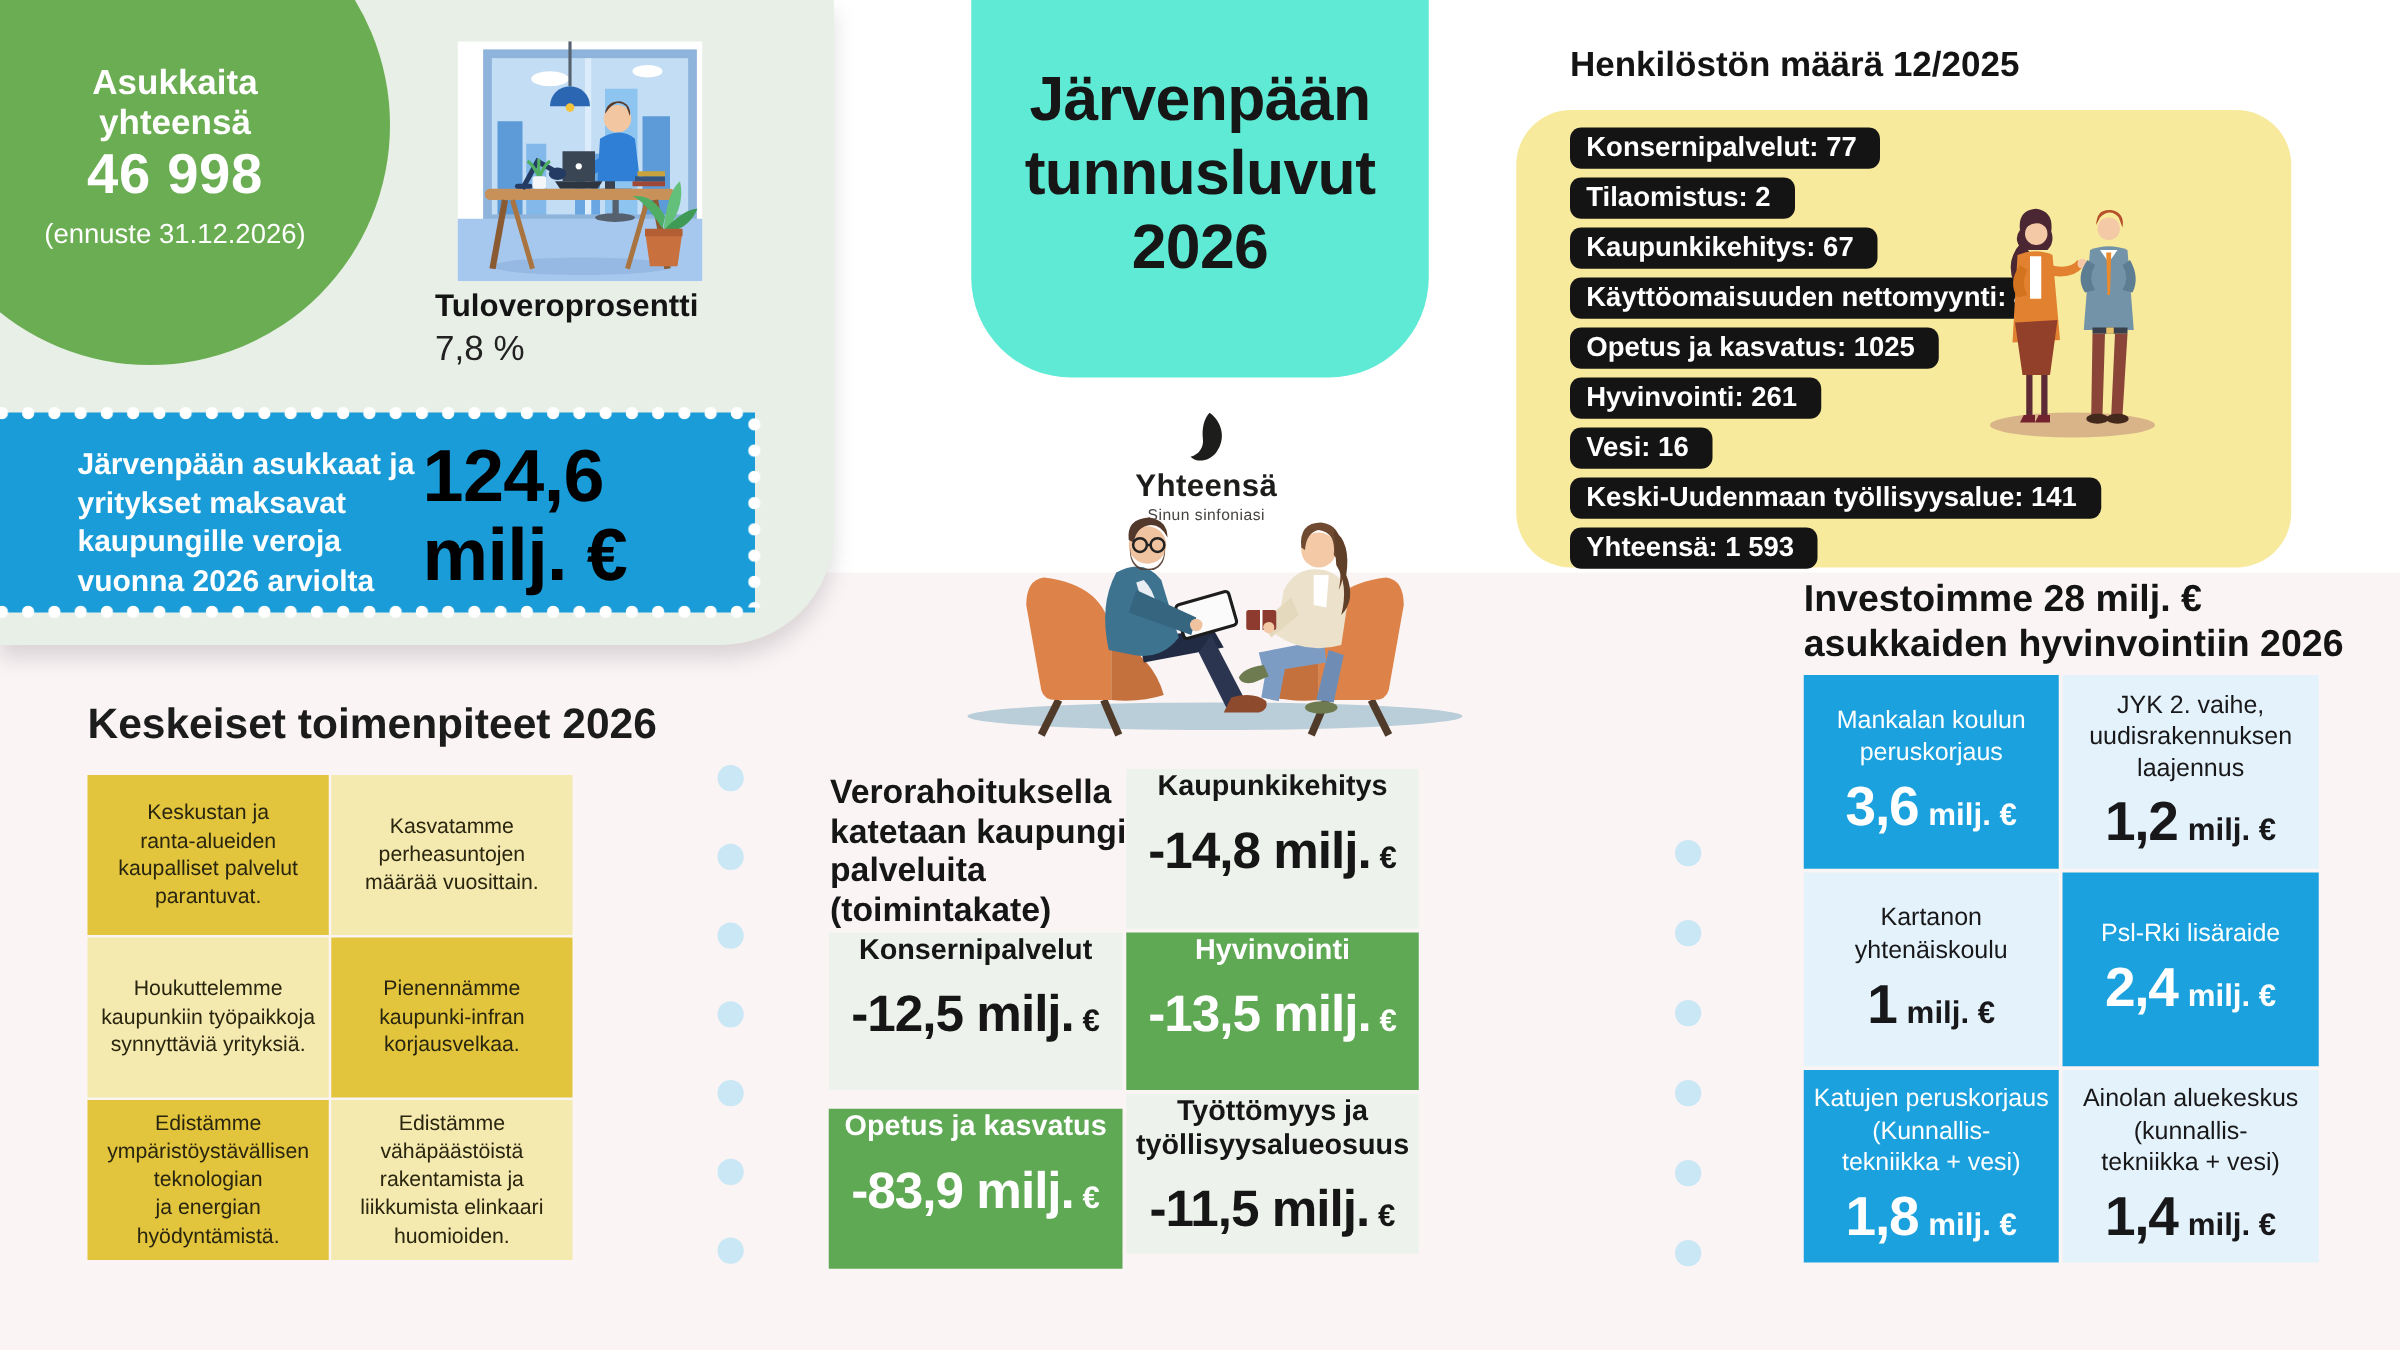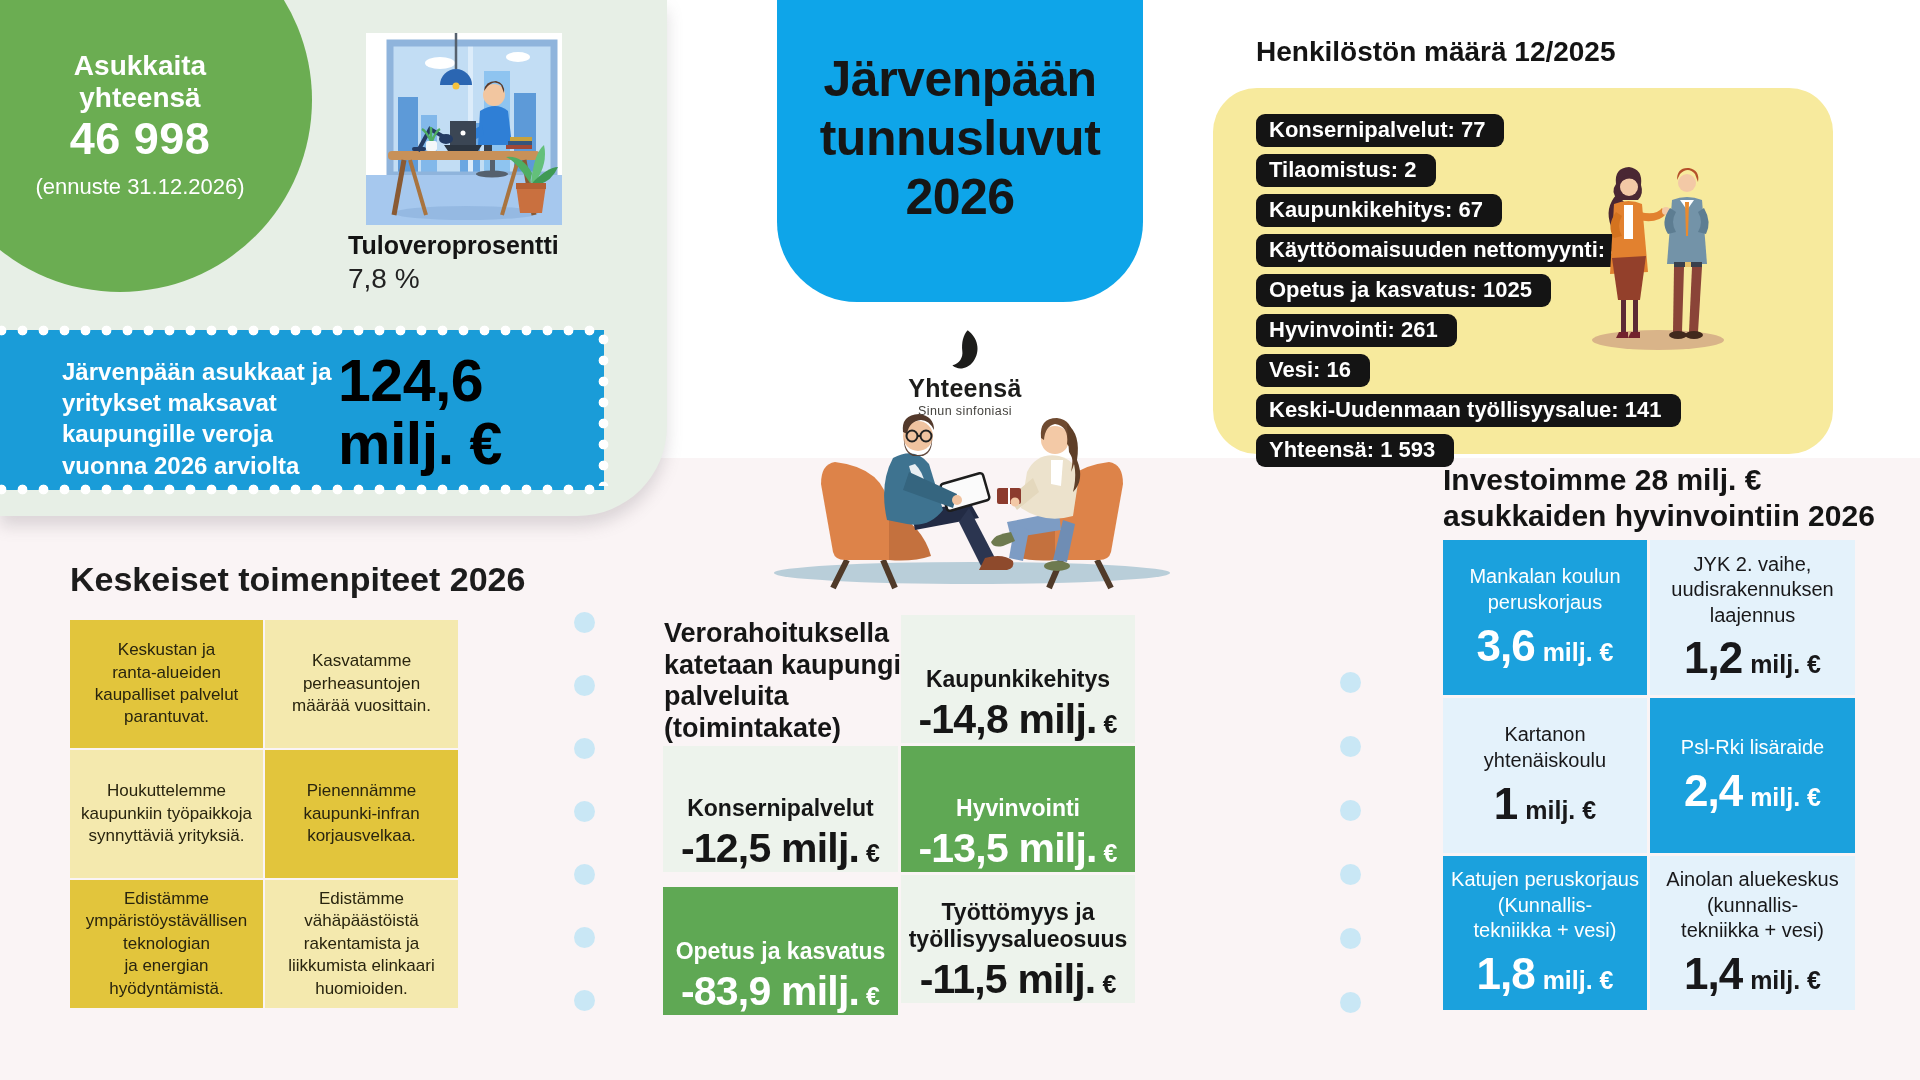--- a/index.html
+++ b/index.html
@@ -38,50 +38,50 @@
   
   .actions-heading{position:absolute;left:70px;top:560px;font-size:34px;font-weight:700;color:#1c1c1c;}
   .actions-grid{position:absolute;left:70px;top:620px;width:389px;display:grid;
       grid-template-columns:193px 193px;grid-auto-rows:128px;gap:2px;}
   .action-cell{display:flex;align-items:center;justify-content:center;text-align:center;
       font-size:17px;line-height:1.32;padding:0 6px;white-space:pre-line;color:#29250f;}
   .tone-dark{background:#e2c53c;}
   .tone-light{background:#f4e9ae;}
 
   
-  .title-box{position:absolute;left:777px;top:0;width:366px;height:302px;background:#0ea5e9;
+  .title-box{position:absolute;left:777px;top:0;width:366px;height:302px;background:#5eead4;
       border-radius:0 0 80px 80px;display:flex;align-items:center;justify-content:center;}
   .title-text{font-size:50px;font-weight:800;line-height:1.18;text-align:center;color:#161616;
       white-space:pre-line;padding-bottom:26px;letter-spacing:-.5px;}
   .logo{position:absolute;left:885px;top:328px;width:160px;text-align:center;color:#1d1d1b;}
   .logo-name{font-size:25px;font-weight:700;letter-spacing:.3px;margin-top:-2px;}
   .logo-tagline{font-size:12.5px;color:#45433f;margin-top:1px;letter-spacing:.4px;}
   .meeting-illu{position:absolute;left:763px;top:360px;}
 
   
   .finance-heading{position:absolute;left:664px;top:618px;font-size:27px;font-weight:700;
       line-height:1.17;white-space:pre-line;color:#161616;}
   .fin-cell{position:absolute;display:flex;flex-direction:column;align-items:center;
-      justify-content:flex-end;text-align:center;}
+      justify-content:flex-start;text-align:center;gap:12px;}
   .fin-light{background:#edf3ec;color:#161616;}
   .fin-green{background:#5fa854;color:#ffffff;}
   .fin-label{font-size:23px;font-weight:700;line-height:1.18;white-space:pre-line;}
   .fin-amount-row{margin-top:3px;}
   .fin-amount{font-size:41px;font-weight:800;letter-spacing:-.8px;}
   .fin-unit{font-size:25px;font-weight:700;margin-left:7px;}
   .cell-a{left:901px;top:615px;width:234px;height:128px;}
   .cell-b{left:663px;top:746px;width:235px;height:126px;}
   .cell-c{left:901px;top:746px;width:234px;height:126px;}
   .cell-d{left:663px;top:875px;width:235px;height:128px;margin-top:12px;}
   .cell-e{left:901px;top:875px;width:234px;height:128px;}
 
   
   .hr-heading{position:absolute;left:1256px;top:36px;font-size:28px;font-weight:700;color:#141414;}
   .hr-panel{position:absolute;left:1213px;top:88px;width:620px;height:366px;background:#f7ea9d;border-radius:44px;}
-  .pill-col{position:absolute;left:43px;top:14px;display:flex;flex-direction:column;gap:7px;align-items:flex-start;margin-top:12px;}
+  .pill-col{position:absolute;left:43px;top:14px;display:flex;flex-direction:column;gap:7px;align-items:flex-start;}
   .pill{background:#141414;color:#ffffff;font-size:22px;font-weight:700;line-height:1;
       padding:5px 19px 6px 13px;border-radius:9px;white-space:nowrap;}
   .colleagues-illu{position:absolute;left:367px;top:62px;}
 
   
   .invest-heading{position:absolute;left:1443px;top:462px;font-size:30px;font-weight:700;
       line-height:1.2;white-space:pre-line;color:#141414;}
   .invest-grid{position:absolute;left:1443px;top:540px;width:412px;display:grid;
       grid-template-columns:204px 205px;grid-template-rows:155px 155px 154px;gap:3px;}
   .inv-cell{display:flex;flex-direction:column;align-items:center;justify-content:center;text-align:center;}

